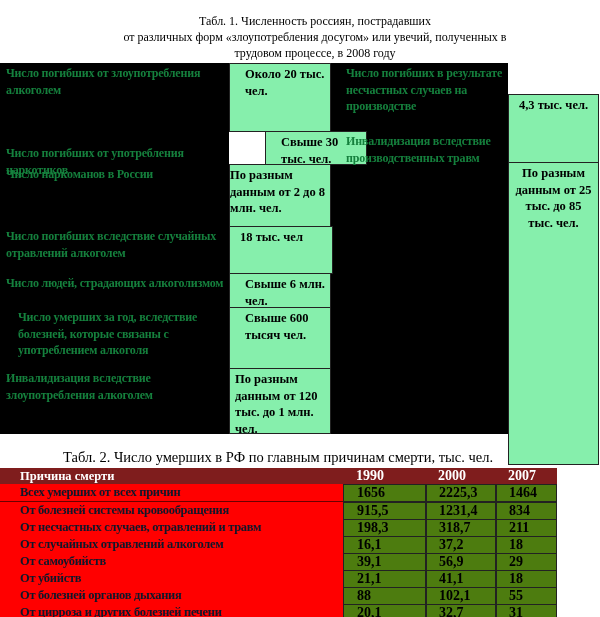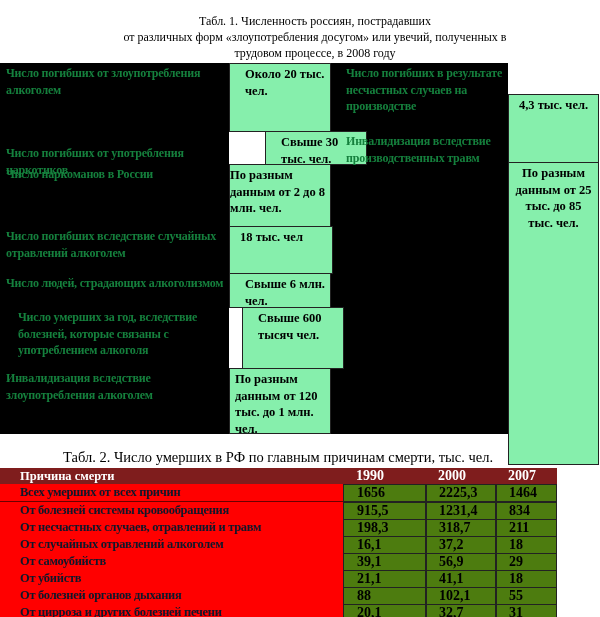--- a/index.html
+++ b/index.html
@@ -56,21 +56,21 @@
   <div class="c lbl" style="left:0;top:163px;width:229px;height:47px;">Число погибших вследствие случайных отравлений алкоголем</div>
   <div class="c lbl" style="left:0;top:210px;width:229px;height:34px;">Число людей, страдающих алкоголизмом</div>
   <div class="c lbl" style="left:0;top:244px;width:229px;height:61px;margin-left:12px;">Число умерших за год, вследствие болезней, которые связаны с употреблением алкоголя</div>
   <div class="c lbl" style="left:0;top:305px;width:229px;height:66px;">Инвалидизация вследствие злоупотребления алкоголем</div>
 
   <div class="c val" style="left:229px;top:0;width:102px;height:69px;">Около 20 тыс. чел.</div>
   <div class="c val" style="left:229px;top:68px;width:102px;height:34px;margin-left:36px;">Свыше 30 тыс. чел.</div>
   <div class="c val" style="left:229px;top:101px;width:102px;height:63px;padding-left:0;">По разным данным от 2 до 8 млн. чел.</div>
   <div class="c val" style="left:229px;top:163px;width:104px;height:48px;padding-left:10px;">18 тыс. чел</div>
   <div class="c val" style="left:229px;top:210px;width:102px;height:35px;">Свыше 6 млн. чел.</div>
-  <div class="c val" style="left:242px;top:244px;width:102px;height:62px;">Свыше 600 тысяч чел.</div>
+  <div class="c val" style="left:229px;top:244px;width:102px;height:62px;">Свыше 600 тысяч чел.</div>
   <div class="c val" style="left:229px;top:305px;width:102px;height:66px;padding-left:5px;">По разным данным от 120 тыс. до 1 млн. чел.</div>
 
   <div class="c lbl" style="left:331px;top:0;width:177px;height:68px;padding-left:15px;">Число погибших в результате несчастных случаев на производстве</div>
   <div class="c lbl" style="left:331px;top:68px;width:177px;height:100px;padding-left:15px;">Инвалидизация вследствие производственных травм</div>
 
   <div class="c val center" style="left:508px;top:0;width:91px;height:69px;">4,3 тыс. чел.</div>
   <div class="c val center" style="left:508px;top:68px;width:91px;height:303px;">По разным данным от 25 тыс. до 85 тыс. чел.</div>
 </div>
 
 <div id="cap2" class="caption">Табл. 2. Число умерших в РФ по главным причинам смерти, тыс. чел.</div>

